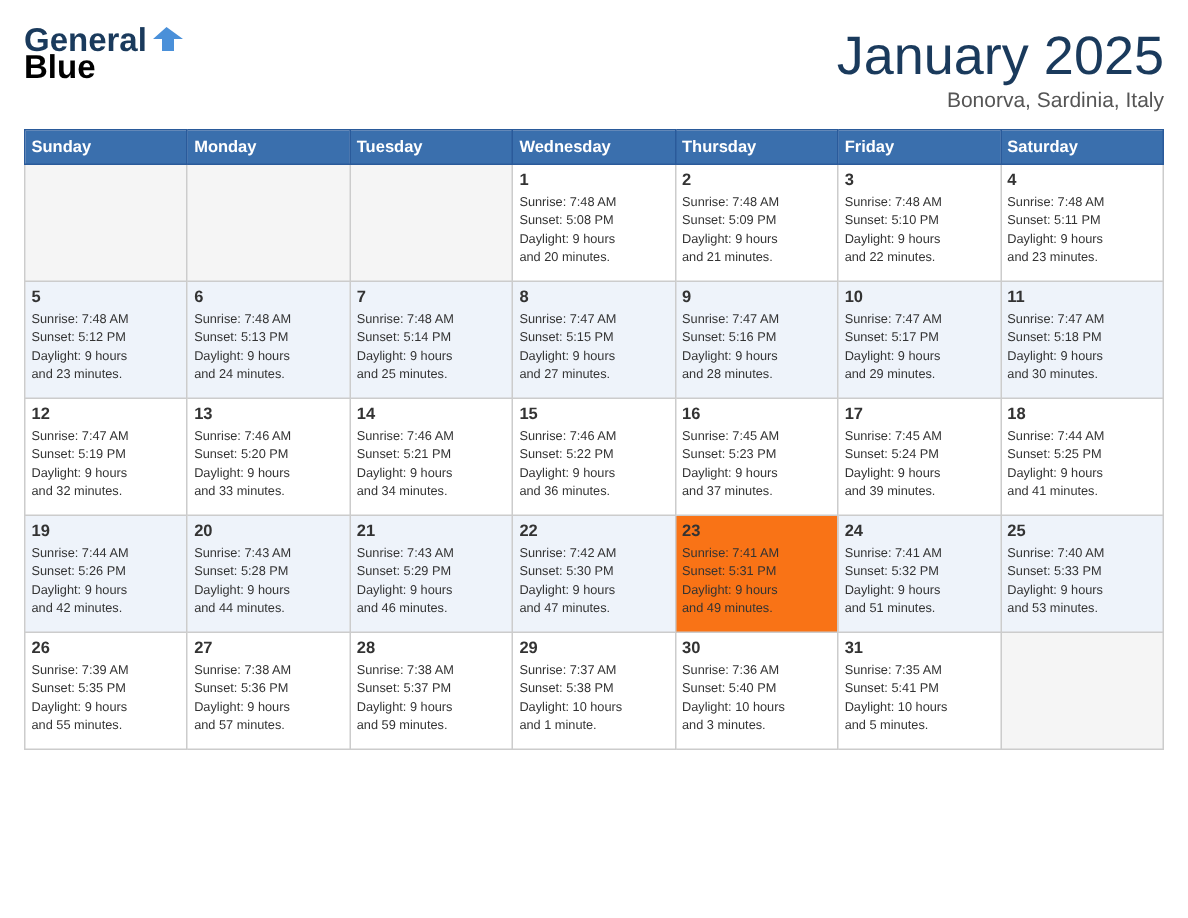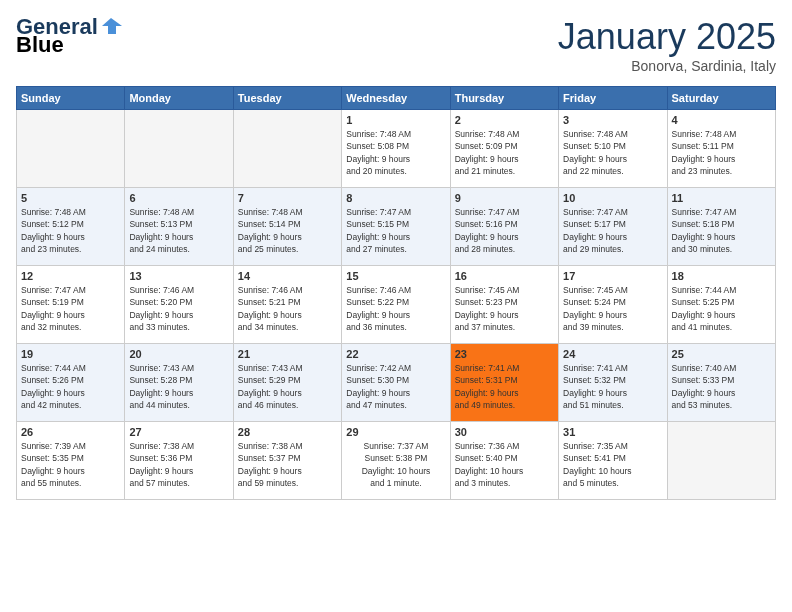--- a/index.html
+++ b/index.html
@@ -313,21 +313,21 @@
           </td>
           <td>
             <span class="day-num">28</span>
             <div class="day-info" style="white-space: pre-line;">Sunrise: 7:38 AM
 Sunset: 5:37 PM
 Daylight: 9 hours
 and 59 minutes.</div>
           </td>
           <td>
             <span class="day-num">29</span>
-            <div class="day-info" style="white-space: pre-line; text-align: center;">Sunrise: 7:37 AM
+            <div class="day-info" style="white-space: pre-line;">Sunrise: 7:37 AM
 Sunset: 5:38 PM
 Daylight: 10 hours
 and 1 minute.</div>
           </td>
           <td>
             <span class="day-num">30</span>
             <div class="day-info" style="white-space: pre-line;">Sunrise: 7:36 AM
 Sunset: 5:40 PM
 Daylight: 10 hours
 and 3 minutes.</div>

